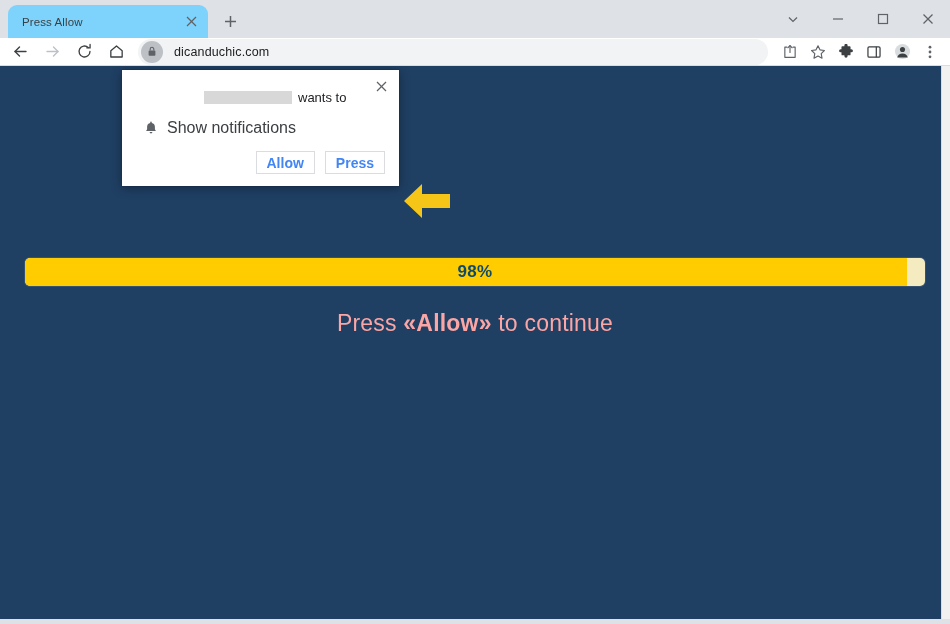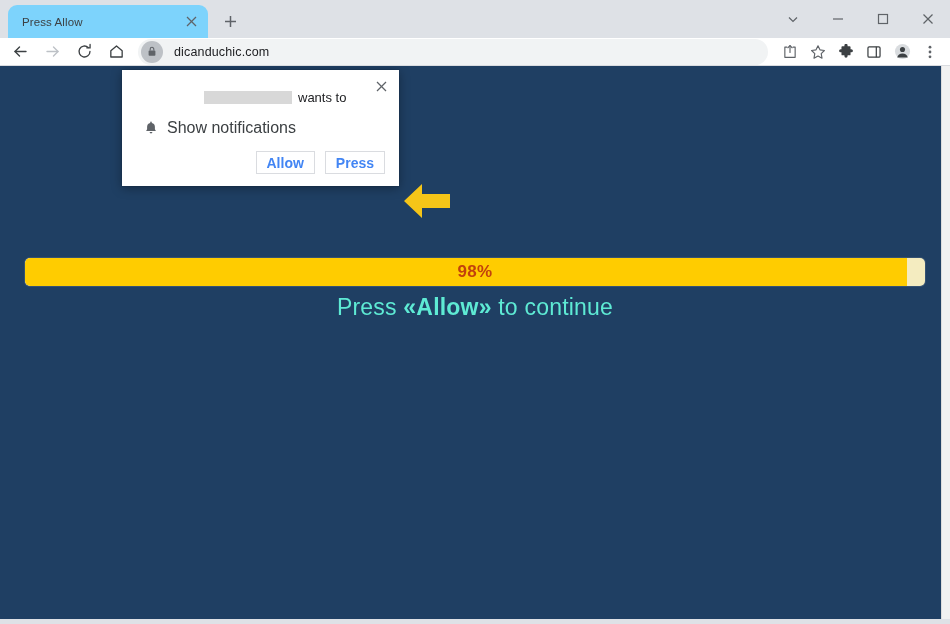--- a/index.html
+++ b/index.html
@@ -187,28 +187,28 @@
   }
 
   .progress-label {
     position: absolute;
     inset: 0;
     display: flex;
     align-items: center;
     justify-content: center;
     font-size: 17px;
     font-weight: bold;
-    color: #c2410c;
+    color: #0c4a6e;
     letter-spacing: 0.3px;
   }
 
   .headline {
-    margin-top: 8px;
+    margin-top: 24px;
     font-size: 23px;
-    color: #5eead4;
+    color: #fca5a5;
     letter-spacing: 0.2px;
     font-weight: 400;
   }
   .headline b { font-weight: 700; }
 
   .page-scrollbar {
     position: absolute;
     right: 0;
     top: 0;
     bottom: 0;

